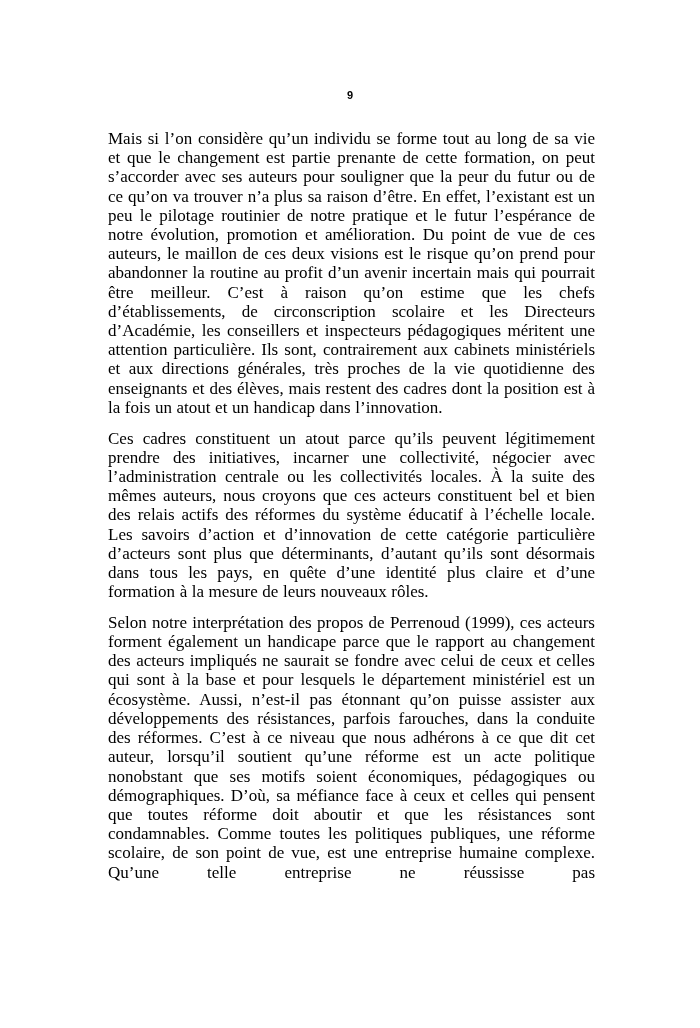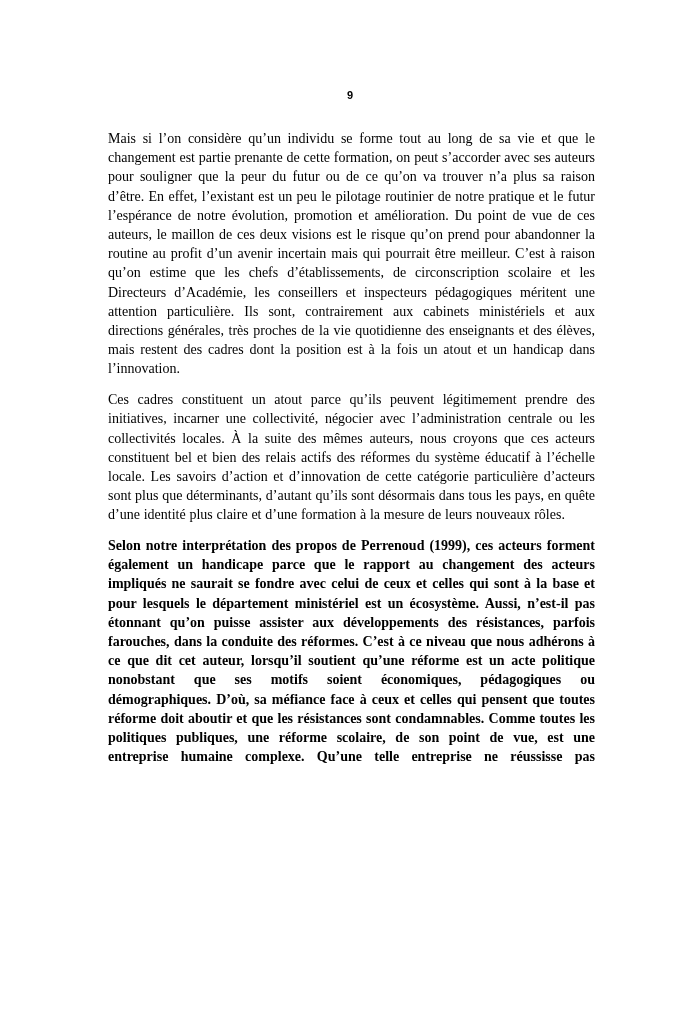--- a/index.html
+++ b/index.html
@@ -39,32 +39,31 @@
   .text-block {
     position: absolute;
     left: 108px;
     top: 129px;
     width: 487px;
   }
 
   p.para {
     margin: 0 0 11.5px 0;
     padding: 0;
-    font-size: 14px;
+    font-size: 17px;
     line-height: 19.2px;
     text-align: justify;
     text-justify: inter-word;
     hyphens: none;
     -webkit-hyphens: none;
     word-spacing: 0.02em;
   }
 
   p.para:last-child {
     margin-bottom: 0;
-    font-weight: bold;
   }
 
   
   p.para.continues::after {
     content: "";
     display: inline-block;
     width: 100%;
     height: 0;
   }
 </style>

